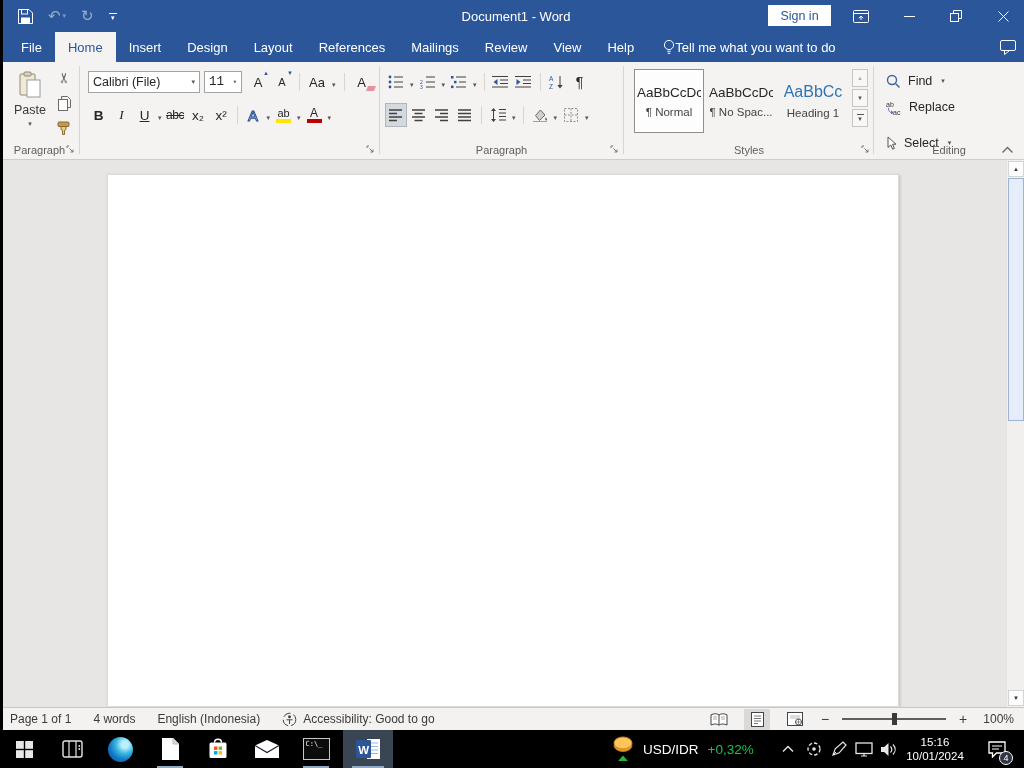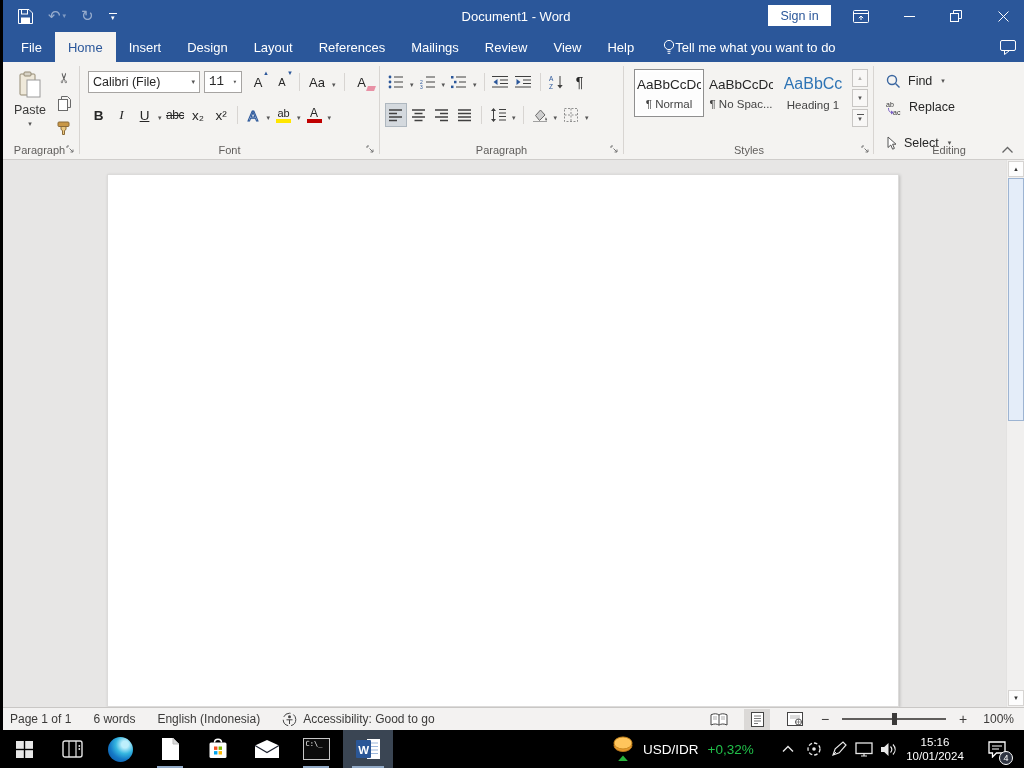--- a/index.html
+++ b/index.html
@@ -62,21 +62,21 @@
   .fdiv { width:1px; height:18px; background:#d8d5d2; margin:0 3px; }
 
   .g-para { left:380px; width:243px; }
   .prow1 { position:absolute; left:6px; top:9px; height:22px; display:flex; align-items:center; gap:3px; }
   .prow2 { position:absolute; left:6px; top:41px; height:24px; display:flex; align-items:center; gap:3px; }
   .pbtn { min-width:20px; height:22px; display:flex; align-items:center; justify-content:center; }
   .pbtn.sel { background:#d4d9de; outline:1px solid #aeb7bf; }
   .pilcrow { font-size:14px; color:#262626; }
 
   .g-styles { left:624px; width:250px; }
-  .stylecard { position:absolute; top:7px; width:70px; height:48px; display:flex; flex-direction:column; align-items:center; justify-content:center; gap:6px; cursor:default; }
+  .stylecard { position:absolute; top:7px; width:70px; height:64px; display:flex; flex-direction:column; align-items:center; justify-content:center; gap:6px; cursor:default; }
   .stylecard .prev { font-size:13.5px; color:#262626; white-space:nowrap; overflow:hidden; max-width:64px; }
   .stylecard .nm { font-size:11.5px; color:#444; white-space:nowrap; overflow:hidden; max-width:66px; }
   .stylecard.selected { background:#fdfdfd; border:1px solid #8f8f8f; box-shadow:inset 0 0 0 2px #fff; }
   .stylecard.heading .prev { color:#2e74b5; font-size:16px; }
   .sc1 { left:10px; } .sc2 { left:82px; } .sc3 { left:154px; }
   .style-strip { position:absolute; left:228px; top:7px; width:16px; }
   .ss-btn { width:16px; height:18px; border:1px solid #c8c6c4; background:#f8f7f6; display:flex; flex-direction:column; align-items:center; justify-content:center; font-size:6px; color:#555; margin-bottom:2px; }
   .ss-btn.dis { color:#b0aeab; }
   .ss-btn .bar { width:7px; height:1px; background:#555; margin-bottom:1px; }
 
@@ -284,21 +284,20 @@
             <span class="t">ab</span>
             <span class="bar" style="background:#ffe600"></span>
           </span>
         <span class="sml-car">▾</span>
         <span class="fmt hl">
             <span class="t" style="font-size:12px">A</span>
             <span class="bar" style="background:#c00000"></span>
           </span>
         <span class="sml-car">▾</span>
       </div>
-      <span class="rg-label">Font</span>
       <span class="launcher">
         <svg width="9" height="9" viewBox="0 0 9 9">
             <path d="M1 3V1h2M3.5 3.5L7 7M7 4.5V7H4.5" fill="none" stroke="#777"></path>
           </svg>
       </span>
     </div>
     <div class="vsep" style="left:379px"></div>
 
     <div class="rgroup g-para">
       <div class="prow1">
@@ -477,21 +476,21 @@
     <div class="page"></div>
     <div class="vscroll">
       <span class="vs-btn vs-up">▲</span>
       <div class="vs-thumb"></div>
       <span class="vs-btn vs-down">▼</span>
     </div>
   </div>
 
   <div class="statusbar">
     <span class="sb-item">Page 1 of 1</span>
-    <span class="sb-item">6 words</span>
+    <span class="sb-item">4 words</span>
     <span class="sb-item">English (Indonesia)</span>
     <span class="sb-item sb-acc">
       <svg width="15" height="15" viewBox="0 0 15 15">
           <circle cx="7.5" cy="7.5" r="6.3" fill="none" stroke="#444" stroke-dasharray="8 3"></circle>
           <circle cx="7.5" cy="4.8" r="1.5" fill="#444"></circle>
           <path d="M4.5 7.8h6M7.5 7.8v4.2" stroke="#444"></path>
         </svg>
       <span>Accessibility: Good to go</span>
     </span>
     <span class="sb-right">

